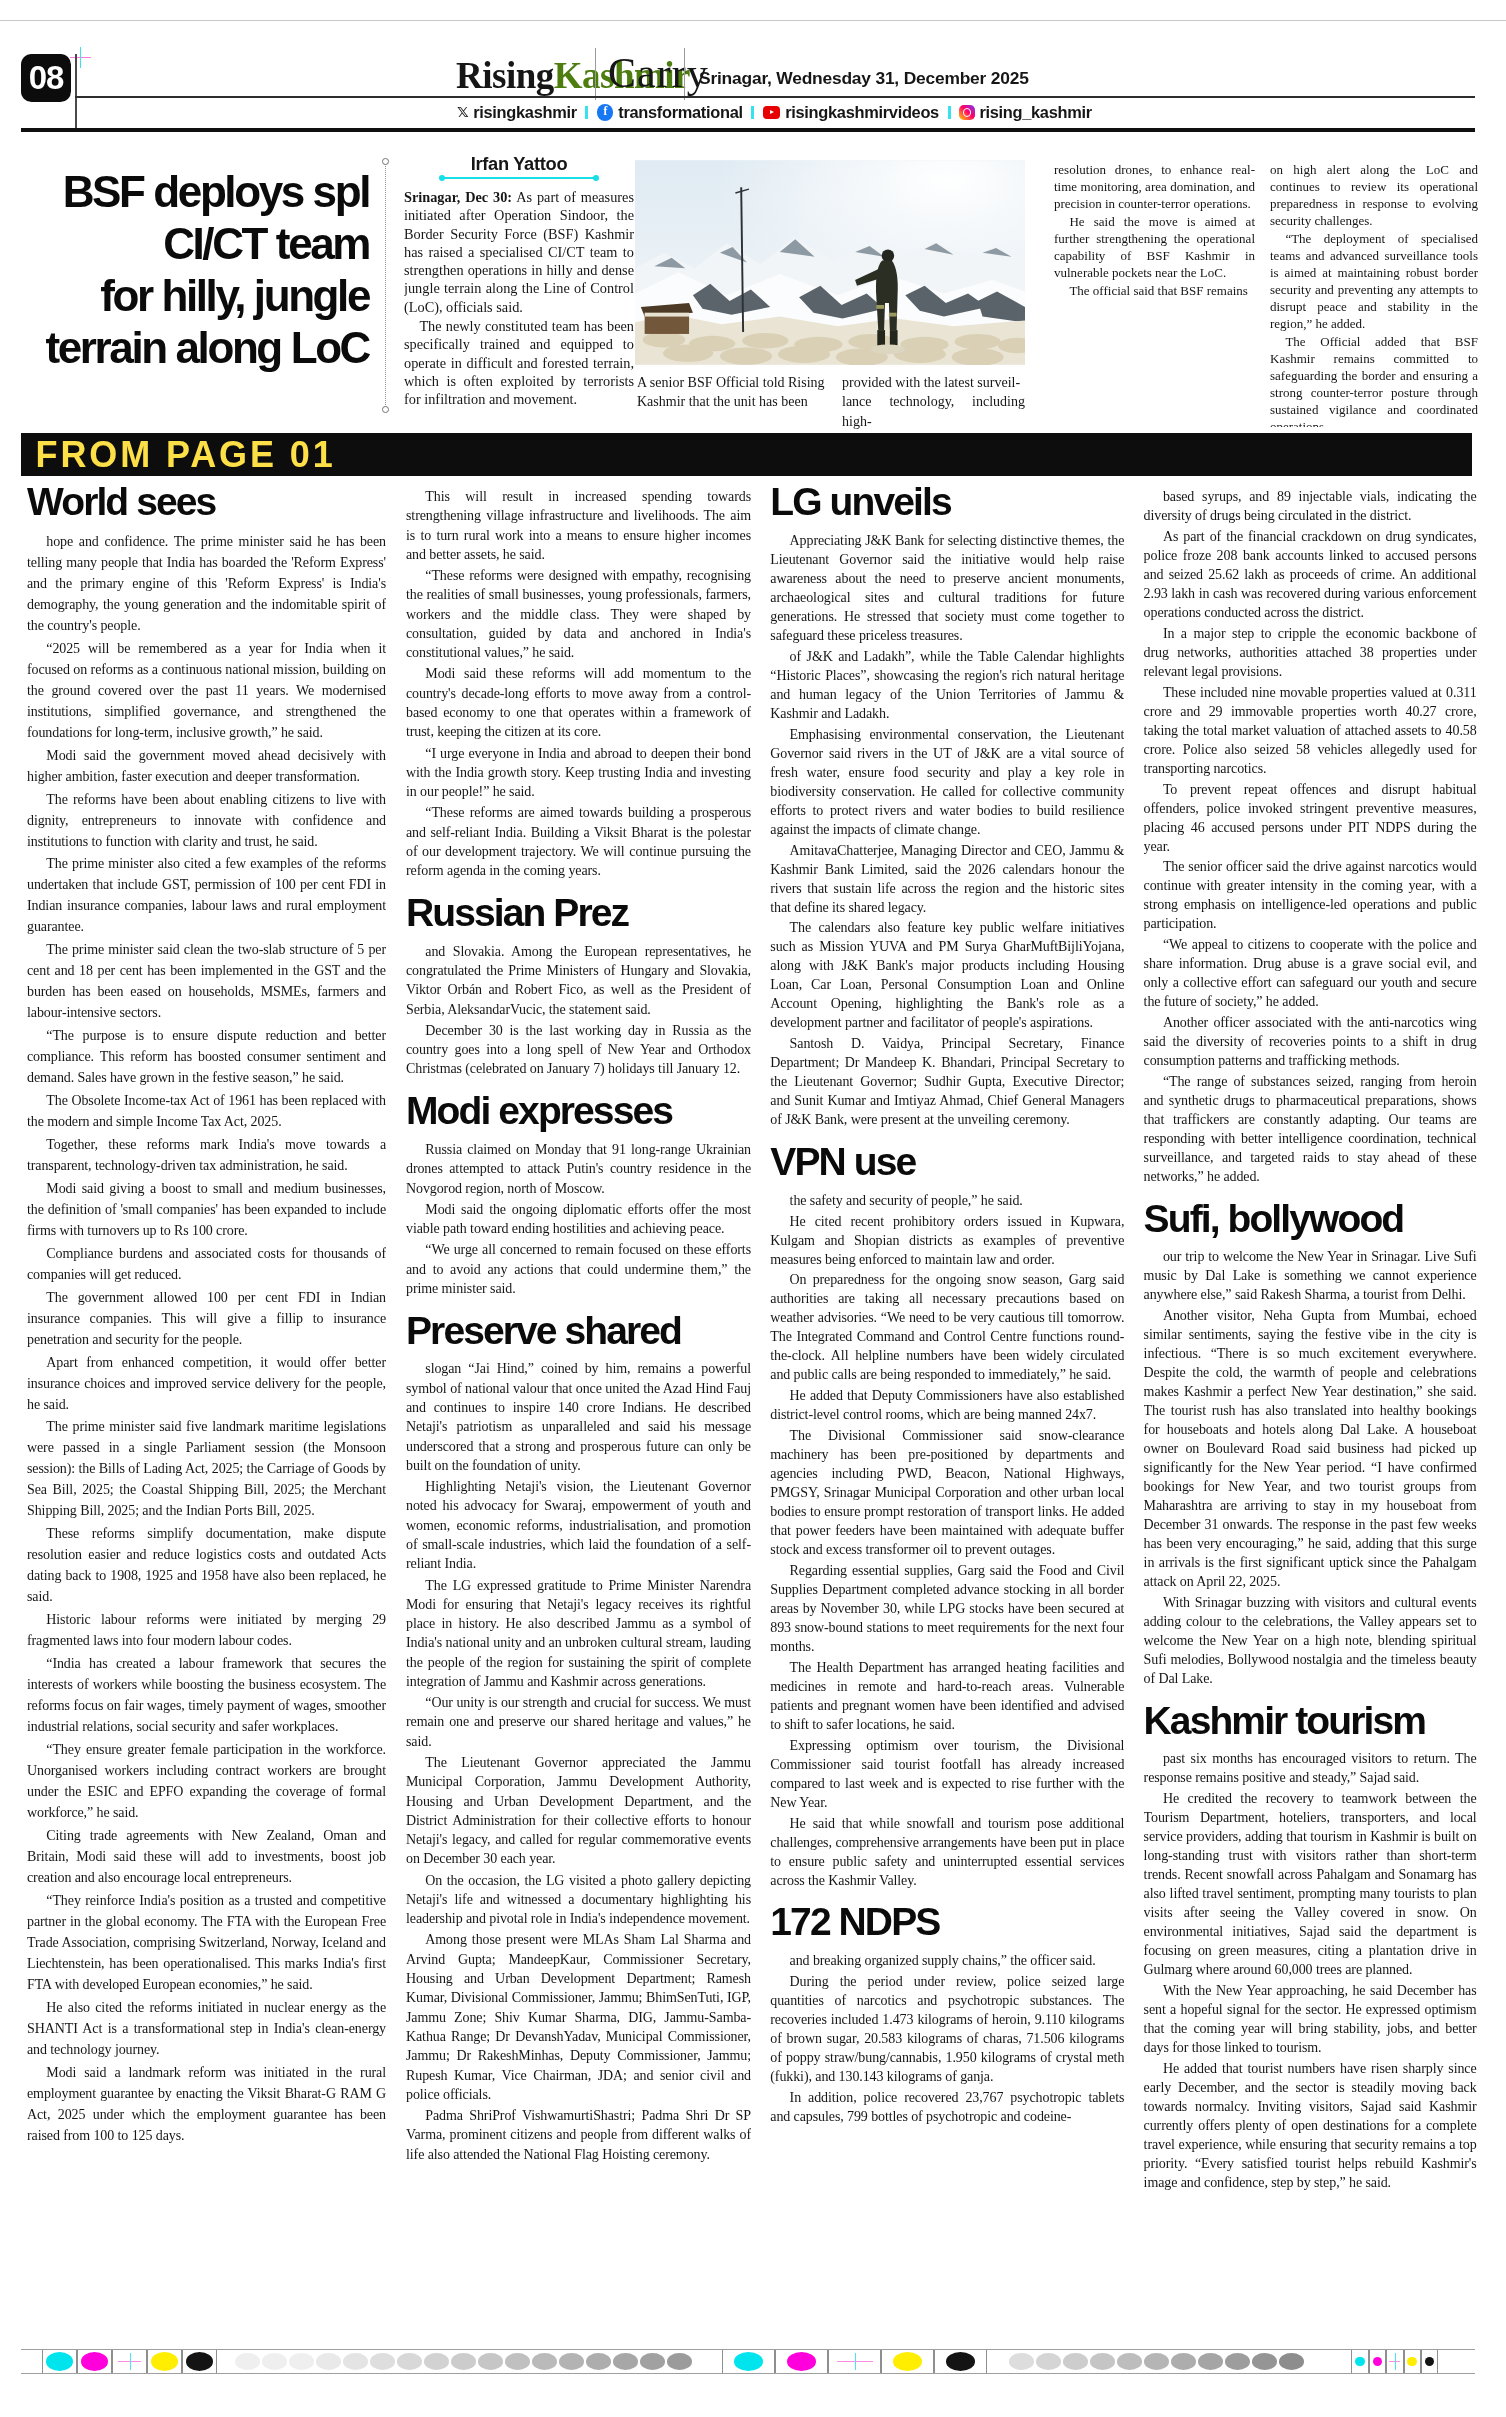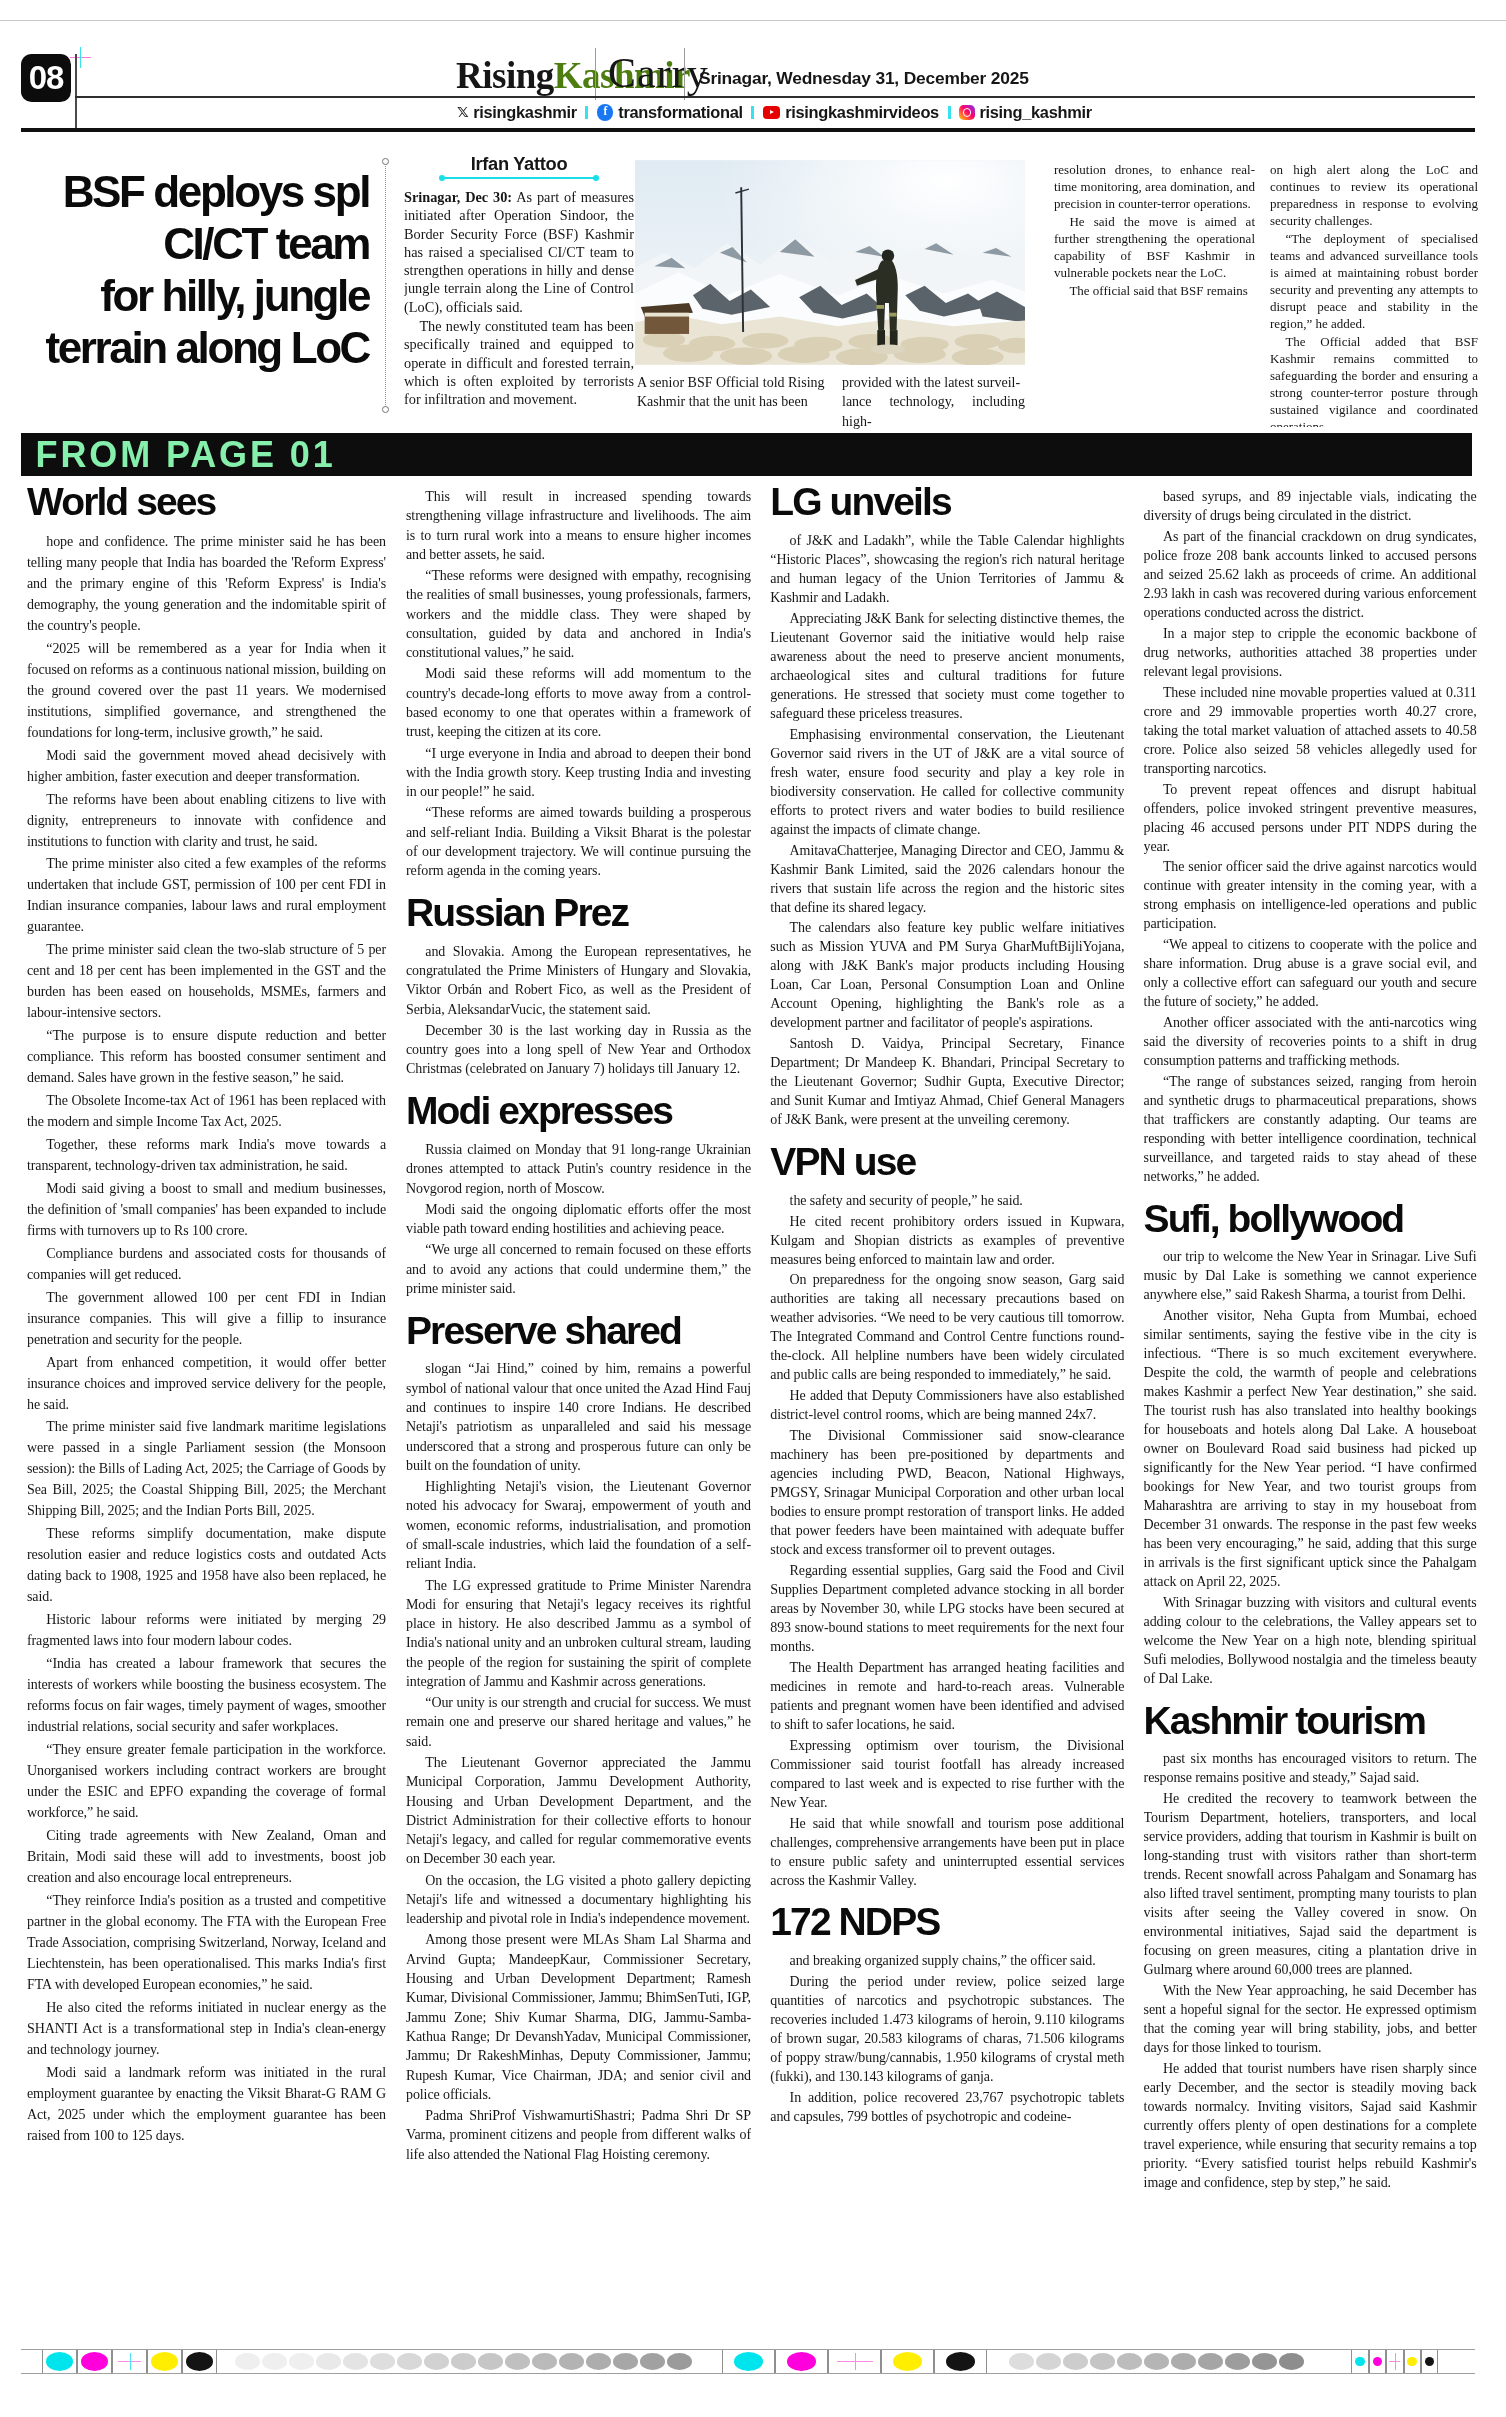--- a/index.html
+++ b/index.html
@@ -58,21 +58,21 @@
   #lead-colA p,#lead-colB p{font-size:13px;line-height:17px;}
   #lead-byline-col .leadtxt{height:241px;overflow:hidden;}
 
   
   #photo{left:635px;top:160px;width:390px;height:205px;}
   #cap-left{left:637px;top:373px;width:191px;}
   #cap-right{left:842px;top:373px;width:183px;}
   .caption{font-size:14px;line-height:19.3px;text-align:justify;white-space:pre-line;}
 
   
-  #banner{left:21px;top:433px;width:1451px;height:43px;background:#0d0d0d;color:#86efac;
+  #banner{left:21px;top:433px;width:1451px;height:43px;background:#0d0d0d;color:#fde047;
           font:700 36px/43px "Liberation Sans",sans-serif;letter-spacing:2.9px;padding-left:14.5px;box-sizing:border-box;}
 
   
   #body-cols{left:27px;top:487px;width:1450px;height:1856px;display:flex;overflow:hidden;}
   .body-col{overflow:hidden;height:100%;}
   #bcol-1{width:359px;margin-right:20px;}
   #bcol-2{width:345px;margin-right:19.3px;}
   #bcol-3{width:354px;margin-right:19.3px;}
   #bcol-4{width:333px;}
   .body-col p{margin:0 0 1.9px;font-size:14px;text-align:justify;text-indent:19.3px;
@@ -281,22 +281,22 @@
       <p>Highlighting Netaji's vision, the Lieutenant Governor noted his advocacy for Swaraj, empowerment of youth and women, economic reforms, industrialisation, and promotion of small-scale industries, which laid the foundation of a self-reliant India.</p>
       <p>The LG expressed gratitude to Prime Minister Narendra Modi for ensuring that Netaji's legacy receives its rightful place in history. He also described Jammu as a symbol of India's national unity and an unbroken cultural stream, lauding the people of the region for sustaining the spirit of complete integration of Jammu and Kashmir across generations.</p>
       <p>“Our unity is our strength and crucial for success. We must remain one and preserve our shared heritage and values,” he said.</p>
       <p>The Lieutenant Governor appreciated the Jammu Municipal Corporation, Jammu Development Authority, Housing and Urban Development Department, and the District Administration for their collective efforts to honour Netaji's legacy, and called for regular commemorative events on December 30 each year.</p>
       <p>On the occasion, the LG visited a photo gallery depicting Netaji's life and witnessed a documentary highlighting his leadership and pivotal role in India's independence movement.</p>
       <p>Among those present were MLAs Sham Lal Sharma and Arvind Gupta; MandeepKaur, Commissioner Secretary, Housing and Urban Development Department; Ramesh Kumar, Divisional Commissioner, Jammu; BhimSenTuti, IGP, Jammu Zone; Shiv Kumar Sharma, DIG, Jammu-Samba-Kathua Range; Dr DevanshYadav, Municipal Commissioner, Jammu; Dr RakeshMinhas, Deputy Commissioner, Jammu; Rupesh Kumar, Vice Chairman, JDA; and senior civil and police officials.</p>
       <p>Padma ShriProf VishwamurtiShastri; Padma Shri Dr SP Varma, prominent citizens and people from different walks of life also attended the National Flag Hoisting ceremony.</p>
     </div>
   <div class="body-col" id="bcol-3">
       <div class="section-head">LG unveils</div>
+      <p>Appreciating J&amp;K Bank for selecting distinctive themes, the Lieutenant Governor said the initiative would help raise awareness about the need to preserve ancient monuments, archaeological sites and cultural traditions for future generations. He stressed that society must come together to safeguard these priceless treasures.</p>
       <p>of J&amp;K and Ladakh”, while the Table Calendar highlights “Historic Places”, showcasing the region's rich natural heritage and human legacy of the Union Territories of Jammu &amp; Kashmir and Ladakh.</p>
-      <p>Appreciating J&amp;K Bank for selecting distinctive themes, the Lieutenant Governor said the initiative would help raise awareness about the need to preserve ancient monuments, archaeological sites and cultural traditions for future generations. He stressed that society must come together to safeguard these priceless treasures.</p>
       <p>Emphasising environmental conservation, the Lieutenant Governor said rivers in the UT of J&amp;K are a vital source of fresh water, ensure food security and play a key role in biodiversity conservation. He called for collective community efforts to protect rivers and water bodies to build resilience against the impacts of climate change.</p>
       <p>AmitavaChatterjee, Managing Director and CEO, Jammu &amp; Kashmir Bank Limited, said the 2026 calendars honour the rivers that sustain life across the region and the historic sites that define its shared legacy.</p>
       <p>The calendars also feature key public welfare initiatives such as Mission YUVA and PM Surya GharMuftBijliYojana, along with J&amp;K Bank's major products including Housing Loan, Car Loan, Personal Consumption Loan and Online Account Opening, highlighting the Bank's role as a development partner and facilitator of people's aspirations.</p>
       <p>Santosh D. Vaidya, Principal Secretary, Finance Department; Dr Mandeep K. Bhandari, Principal Secretary to the Lieutenant Governor; Sudhir Gupta, Executive Director; and Sunit Kumar and Imtiyaz Ahmad, Chief General Managers of J&amp;K Bank, were present at the unveiling ceremony.</p>
       <div class="section-head">VPN use</div>
       <p>the safety and security of people,” he said.</p>
       <p>He cited recent prohibitory orders issued in Kupwara, Kulgam and Shopian districts as examples of preventive measures being enforced to maintain law and order.</p>
       <p>On preparedness for the ongoing snow season, Garg said authorities are taking all necessary precautions based on weather advisories. “We need to be very cautious till tomorrow. The Integrated Command and Control Centre functions round-the-clock. All helpline numbers have been widely circulated and public calls are being responded to immediately,” he said.</p>
       <p>He added that Deputy Commissioners have also established district-level control rooms, which are being manned 24x7.</p>
       <p>The Divisional Commissioner said snow-clearance machinery has been pre-positioned by departments and agencies including PWD, Beacon, National Highways, PMGSY, Srinagar Municipal Corporation and other urban local bodies to ensure prompt restoration of transport links. He added that power feeders have been maintained with adequate buffer stock and excess transformer oil to prevent outages.</p>

